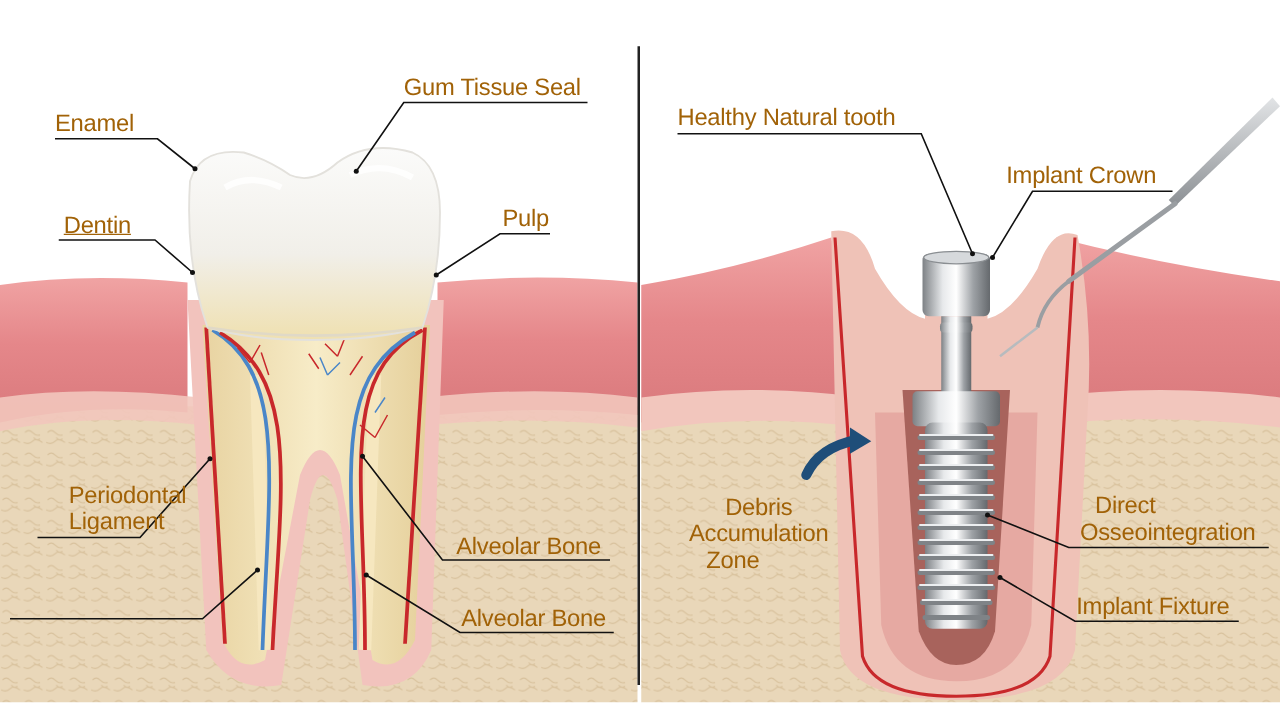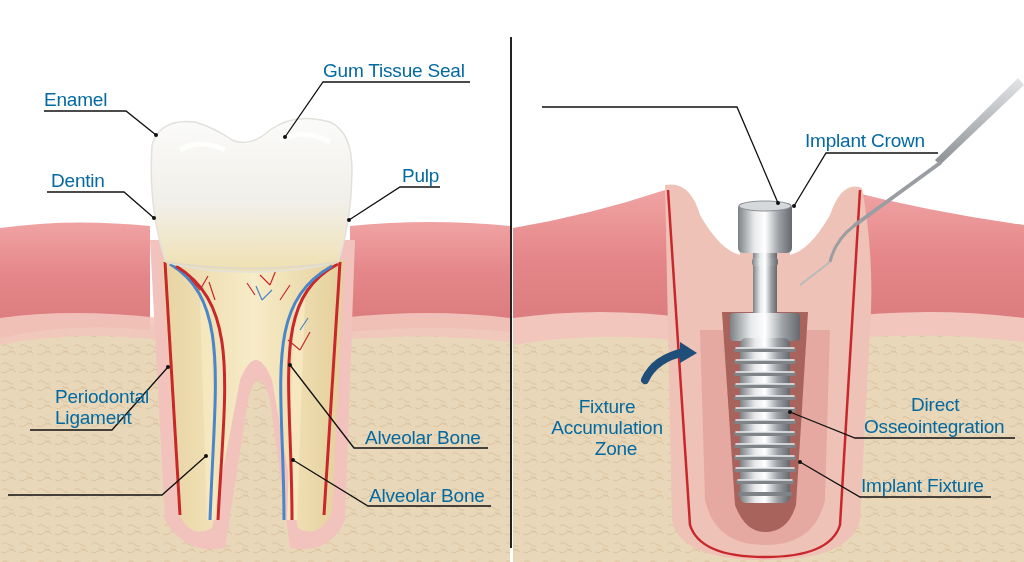--- a/index.html
+++ b/index.html
@@ -1,19 +1,19 @@
 <!DOCTYPE html>
 <html><head>
 <meta charset="utf-8">
 <style>
   html, body { margin: 0; padding: 0; }
   body { width: 1024px; height: 562px; overflow: hidden; background: #ffffff; font-family: "Liberation Sans", "DejaVu Sans", sans-serif; }
   #stage { position: relative; width: 1024px; height: 562px; }
   svg { position: absolute; left: 0; top: 0; }
-  .label { position: absolute; color: #0369a1; font-size: 19px; line-height: 21px; white-space: nowrap; letter-spacing: -0.2px; font-family: "Liberation Sans", sans-serif; }
+  .label { position: absolute; color: #a16207; font-size: 19px; line-height: 21px; white-space: nowrap; letter-spacing: -0.2px; font-family: "Liberation Sans", sans-serif; }
   .label.multi { white-space: normal; }
   .label.center { text-align: center; }
 </style>
 </head>
 <body>
 
 <div id="stage">
   <svg width="1024" height="562" viewBox="0 0 1024 562">
     <defs>
       <pattern id="boneTex" width="18" height="18" patternUnits="userSpaceOnUse">
@@ -153,28 +153,29 @@
         <circle cx="293" cy="460" r="2"></circle>
       <circle cx="778" cy="203" r="2"></circle>
         <circle cx="794" cy="206" r="2"></circle>
       <circle cx="790" cy="412" r="2"></circle>
         <circle cx="800" cy="462" r="2"></circle>
     </g>
   </svg>
 
   <div class="label" style="left:44px;top:89px;text-align:center;">Enamel</div>
   <div class="label" style="left:323px;top:60px;">Gum Tissue Seal</div>
-  <div class="label" style="left:51px;top:170px;">Dentin</div>
+  <div class="label" style="left:51px;top:170px;text-decoration:underline;">Dentin</div>
   <div class="label" style="left:402px;top:165px;">Pulp</div>
   <div class="label multi" style="left:16px;top:386px;width:110px;margin-left:39px;">Periodontal Ligament</div>
   <div class="label" style="left:365px;top:427px;">Alveolar Bone</div>
   <div class="label" style="left:369px;top:485px;">Alveolar Bone</div>
 
+  <div class="label" style="left:542px;top:84px;">Healthy Natural tooth</div>
   <div class="label" style="left:805px;top:130px;">Implant Crown</div>
   <div class="label center" style="left:547px;top:396px;width:120px;">
-    <div>Fixture</div>
+    <div>Debris</div>
     <div>Accumulation</div>
-    <div style="text-align:center;padding-left:18px;">Zone</div>
+    <div style="text-align:left;padding-left:18px;">Zone</div>
   </div>
-  <div class="label" style="left:911px;top:394px;">Direct</div>
+  <div class="label" style="left:876px;top:394px;">Direct</div>
   <div class="label" style="left:864px;top:416px;">Osseointegration</div>
   <div class="label" style="left:861px;top:475px;">Implant Fixture</div>
 </div>
 
 </body></html>

